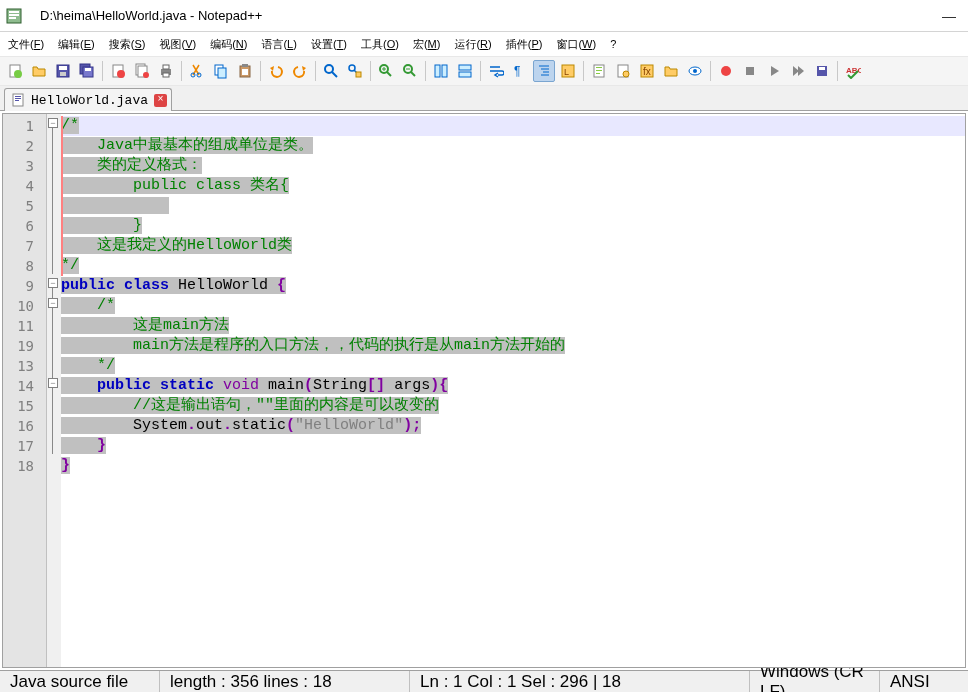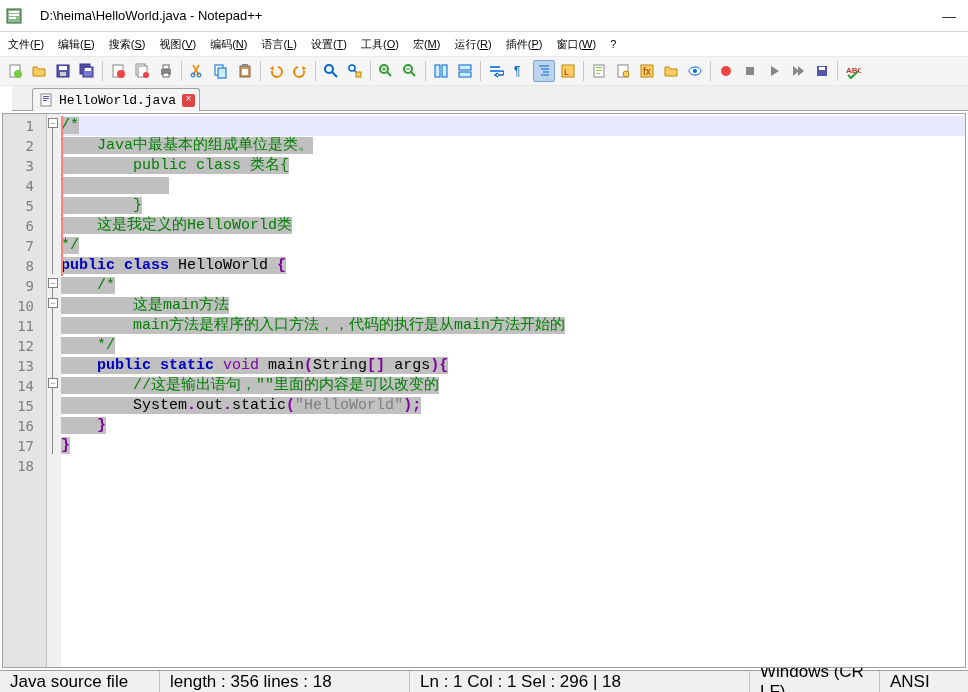--- a/index.html
+++ b/index.html
@@ -8,21 +8,21 @@
   .titlebar .app-icon { width: 16px; height: 16px; margin-right: 6px; display: flex; }
   .titlebar .title { flex: 1; font-size: 13px; color: #000; }
   .winbtns { display: flex; align-items: center; gap: 22px; padding-right: 6px; font-size: 14px; color: #333; }
   .menubar { height: 24px; background: #fff; display: flex; align-items: center; padding: 0 8px; gap: 14px; font-size: 11px; color: #000; }
   .menubar span { cursor: default; }
   .menubar .hotkey { text-decoration: underline; }
   .toolbar { height: 30px; background: #f5f5f5; border-top: 1px solid #e8e8e8; border-bottom: 1px solid #e8e8e8; display: flex; align-items: center; padding: 0 4px; gap: 2px; }
   .toolbar .tb-btn { width: 22px; height: 22px; display: flex; align-items: center; justify-content: center; border-radius: 2px; }
   .toolbar .sep { width: 1px; height: 20px; background: #c8c8c8; margin: 0 2px; }
   .tb-active { background: #bcd4ee; border: 1px solid #7aa5d0; width: 22px; height: 22px; }
-  .tabbar { height: 25px; background: #f0f0f0; border-bottom: 1px solid #a0a0a0; display: flex; align-items: flex-end; padding-left: 20px; margin-left: 12px; }
+  .tabbar { height: 25px; background: #f0f0f0; border-bottom: 1px solid #a0a0a0; display: flex; align-items: flex-end; padding-left: 4px; }
   .tab { background: #f4f4f4; border: 1px solid #a0a0a0; border-bottom: none; height: 23px; display: flex; align-items: center; padding: 0 4px 0 6px; font-family: "Courier New", monospace; font-size: 13px; gap: 6px; border-radius: 3px 3px 0 0; position: relative; top: 1px; }
   .tab .file-icon { width: 14px; height: 14px; }
   .tab .close-icon { width: 13px; height: 13px; background: #d44; color: #fff; border-radius: 2px; display: flex; align-items: center; justify-content: center; font-size: 10px; line-height: 1; }
   .editor-wrap { display: flex; height: 555px; border: 1px solid #a0a0a0; margin: 2px; overflow: hidden; position: relative; }
   .gutter { width: 44px; background: #e4e4e4; text-align: right; font-family: Consolas, monospace; font-size: 14px; color: #808080; padding-top: 2px; border-right: 1px solid #c0c0c0; }
   .gutter div { height: 20px; line-height: 20px; padding-right: 12px; }
   .foldcol { width: 14px; background: #f0f0f0; position: relative; }
   .fold-mark { position: absolute; width: 10px; height: 10px; border: 1px solid #808080; background: #fff; font-size: 9px; line-height: 8px; text-align: center; color: #808080; left: 1px; }
   .code { flex: 1; font-family: Consolas, "Courier New", monospace; font-size: 15px; padding-top: 2px; position: relative; background: #fff; }
   .code .row { height: 20px; line-height: 20px; white-space: pre; }
@@ -308,40 +308,41 @@
       <div>2</div>
       <div>3</div>
       <div>4</div>
       <div>5</div>
       <div>6</div>
       <div>7</div>
       <div>8</div>
       <div>9</div>
       <div>10</div>
       <div>11</div>
-      <div>12</div>
+      <div>19</div>
       <div>13</div>
       <div>14</div>
       <div>15</div>
       <div>16</div>
       <div>17</div>
       <div>18</div>
   </div>
   <div class="foldcol">
     <div class="fold-mark" style="top:4px">−</div>
     <div style="position:absolute;left:5px;top:14px;width:1px;height:146px;background:#888"></div>
     <div class="fold-mark" style="top:164px">−</div>
     <div style="position:absolute;left:5px;top:174px;width:1px;height:166px;background:#888"></div>
     <div class="fold-mark" style="top:184px">−</div>
     <div class="fold-mark" style="top:264px">−</div>
   </div>
   <div class="code">
     <div class="colmark" style="height:160px;top:2px"></div>
     <div class="row hl-line"><span class="sel c-comment">/*</span></div>
     <div class="row"><span class="sel c-comment">    </span><span class="sel c-comment">Java中最基本的组成单位是类。</span></div>
+    <div class="row"><span class="sel c-comment">    </span><span class="sel c-comment">类的定义格式：</span></div>
     <div class="row"><span class="sel c-comment">        </span><span class="sel c-comment">public class 类名{</span></div>
     <div class="row"><span class="sel c-comment">            </span></div>
     <div class="row"><span class="sel c-comment">        </span><span class="sel c-comment">}</span></div>
     <div class="row"><span class="sel c-comment">    </span><span class="sel c-comment">这是我定义的HelloWorld类</span></div>
     <div class="row"><span class="sel c-comment">*/</span></div>
     <div class="row"><span class="sel c-keyword">public</span><span class="sel c-keyword"> class </span><span class="sel">HelloWorld</span><span class="sel c-punct"> {</span></div>
     <div class="row"><span class="sel">    </span><span class="sel c-comment">/*</span></div>
     <div class="row"><span class="sel">        </span><span class="sel c-comment">这是main方法</span></div>
     <div class="row"><span class="sel">        </span><span class="sel c-comment">main方法是程序的入口方法，，代码的执行是从main方法开始的</span></div>
     <div class="row"><span class="sel">    </span><span class="sel c-comment">*/</span></div>

